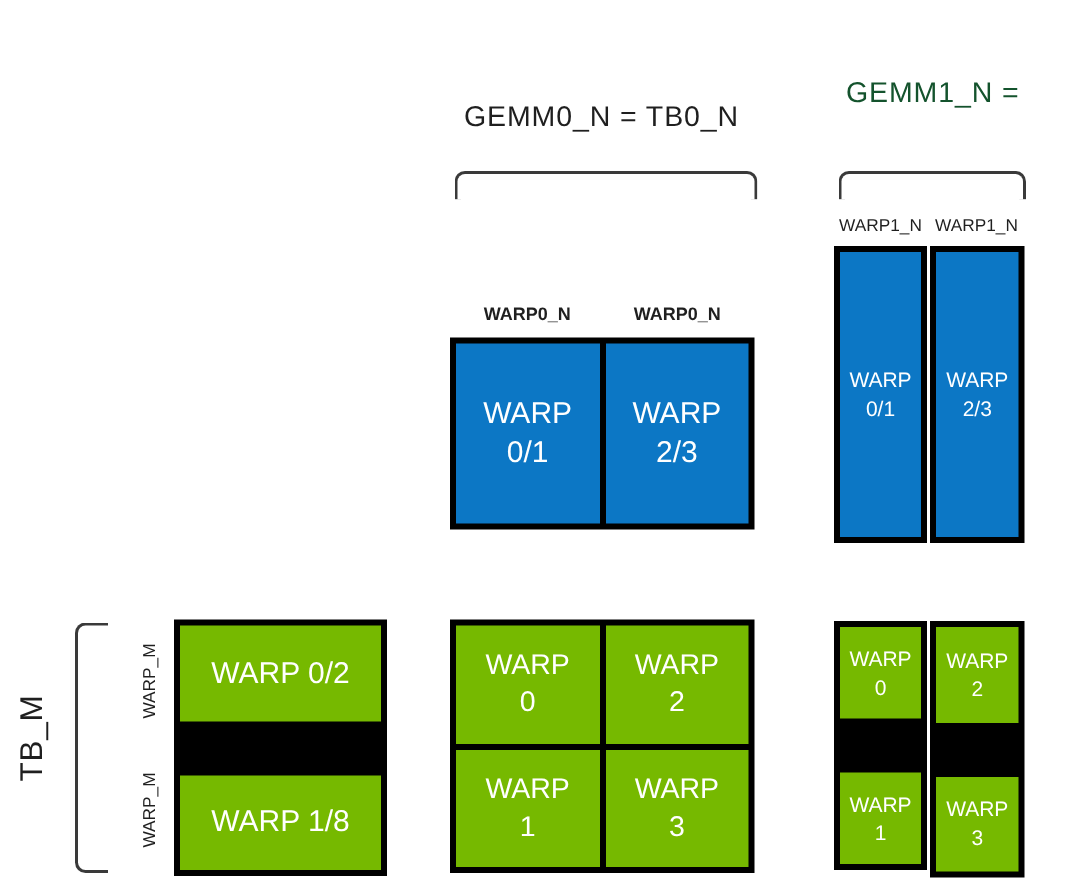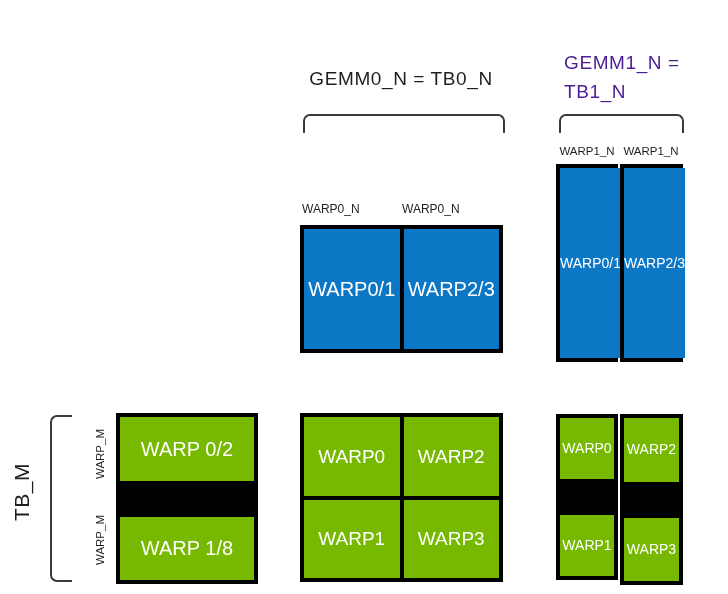--- a/index.html
+++ b/index.html
@@ -6,24 +6,24 @@
   .canvas{
     position:relative; width:728px; height:594px; background:#ffffff;
     font-family:"Liberation Sans", sans-serif; overflow:hidden;
     color:#1f1f1f;
     margin-top:42px;
   }
   .abs{position:absolute;}
 
   
   .hdr{font-size:19px; letter-spacing:0.6px; color:#1f1f1f; white-space:nowrap;}
-  .hdr2{font-size:19px; letter-spacing:0.6px; color:#4c1d95; line-height:29px; white-space:nowrap;}
+  .hdr2{font-size:19px; letter-spacing:0.6px; color:#14532d; line-height:29px; white-space:nowrap;}
 
   
-  .sm-label{font-size:12px; color:#1f1f1f; text-align:left; white-space:nowrap;}
+  .sm-label{font-size:12px; color:#1f1f1f; text-align:center; white-space:nowrap;font-weight:bold;}
   .xs-label{font-size:11.5px; color:#1f1f1f; text-align:center; white-space:nowrap;}
 
   
   .bracket-h{
     border-top:2px solid var(--bracket);
     border-left:2px solid var(--bracket);
     border-right:2px solid var(--bracket);
     border-radius:7px 7px 0 0;
     height:17px;
   }
@@ -35,21 +35,21 @@
     border-radius:7px 0 0 7px;
     width:20px;
   }
 
   
   .tile{background:var(--border); padding:4px; display:flex; gap:4px; box-sizing:border-box;}
   .tile-col{flex-direction:column;gap:36px;}
   .tile-grid{display:grid; grid-template-columns:1fr 1fr; grid-template-rows:1fr 1fr; gap:4px; background:var(--border); padding:4px; box-sizing:border-box;}
 
   .cell{
-    display:flex; flex-direction:row; align-items:center; justify-content:center;
+    display:flex; flex-direction:column; align-items:center; justify-content:center;
     color:#ffffff; text-align:center; flex:1;
   }
   .cell.blue{background:var(--blue);}
   .cell.green{background:var(--green);}
 
   .t-lg{font-size:20px; line-height:26px;}
   .t-md{font-size:19px; line-height:25px;}
   .t-sm{font-size:14px; line-height:19px;}
 
   .rot{transform:rotate(-90deg); transform-origin:center center; display:flex; align-items:center; justify-content:center;}
@@ -57,21 +57,20 @@
 </style>
 </head>
 <body>
 
 <div class="canvas">
 
   <div class="abs hdr" style="left:296px; top:26px; width:210px; text-align:center;">GEMM0_N = TB0_N</div>
 
   <div class="abs" style="left:564px; top:6px;">
     <div class="hdr2">GEMM1_N =</div>
-    <div class="hdr2">TB1_N</div>
   </div>
 
   <div class="abs bracket-h" style="left:303px; top:72px; width:198px;"></div>
   <div class="abs bracket-h" style="left:559px; top:72px; width:121px;"></div>
 
   <div class="abs xs-label" style="left:556px; top:103px; width:62px;">WARP1_N</div>
   <div class="abs xs-label" style="left:619px; top:103px; width:64px;">WARP1_N</div>
 
   <div class="abs tile" style="left:556px; top:122px; width:62px; height:198px;">
     <div class="cell blue t-sm">

